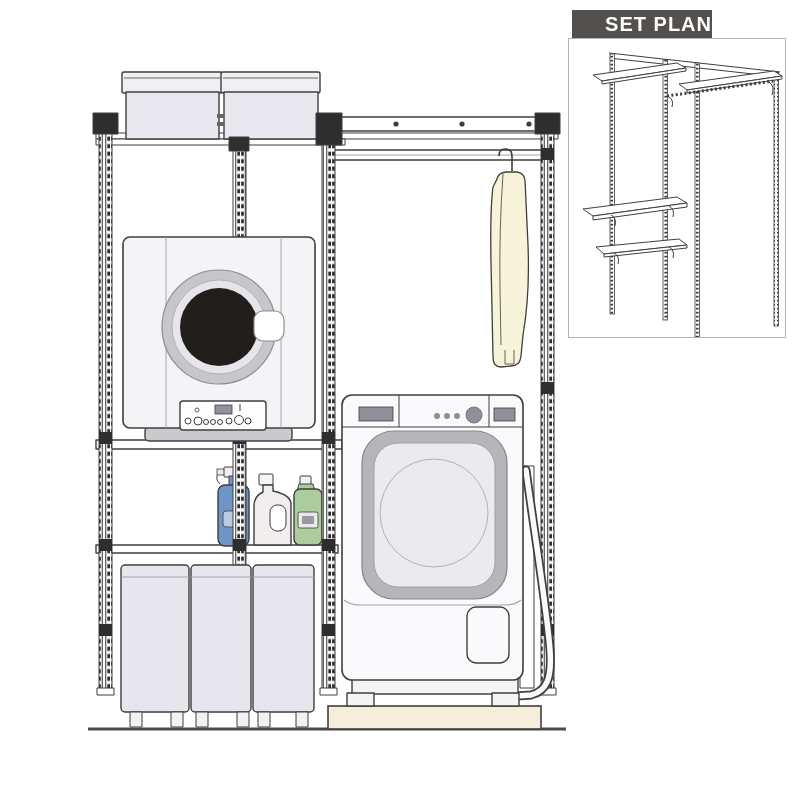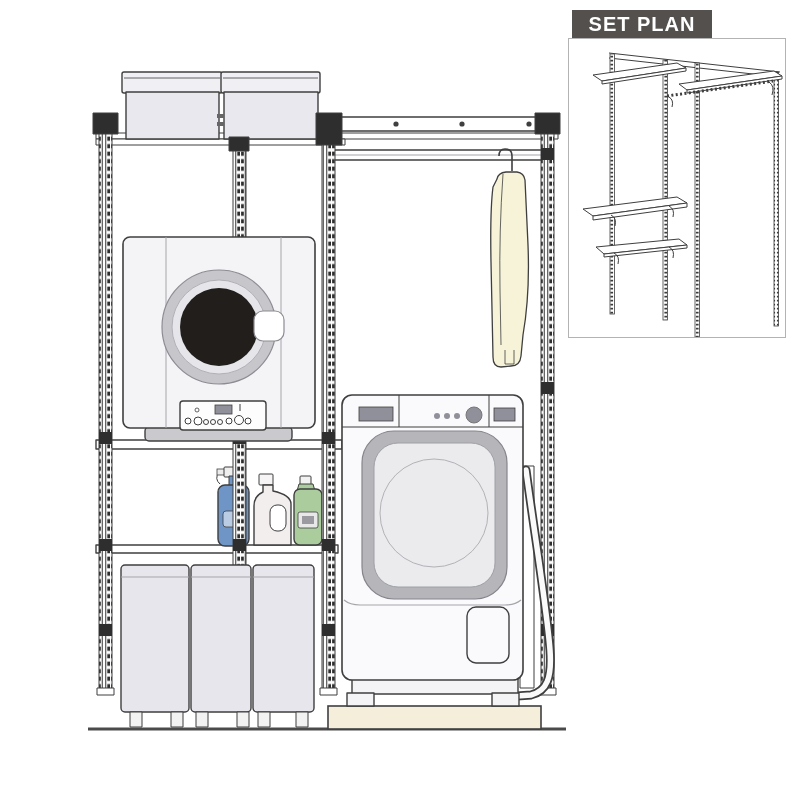--- a/index.html
+++ b/index.html
@@ -10,21 +10,21 @@
     --bottle_blue_label:#b9cce3; --bottle_white:#f2eeee; --bottle_green:#abcd9d;
     --cabinet_fill:#e6e6ec; --floor:#4a4a4a; --banner_bg:#53504d; --banner_text:#ffffff;
     --inset_border:#b3b3b3;
   }
   html,body{margin:0;padding:0;background:#fff;}
   .stage{position:relative;width:800px;height:800px;background:#fff;overflow:hidden;
          font-family:"Liberation Sans",sans-serif;}
   .main-svg{position:absolute;left:0;top:0;}
   .inset-banner{position:absolute;left:572px;top:10px;width:140px;height:28px;
     background:var(--banner_bg);color:var(--banner_text);display:flex;align-items:center;
-    justify-content:center;font-weight:700;font-size:20px;letter-spacing:1px;}
+    justify-content:flex-end;font-weight:700;font-size:20px;letter-spacing:1px;}
   .inset-box{position:absolute;left:568px;top:38px;width:216px;height:298px;
     border:1px solid var(--inset_border);background:#fff;}
   
   .s  {stroke:var(--outline);stroke-width:1.4;stroke-linejoin:round;}
   .s1 {stroke:var(--outline);stroke-width:1;stroke-linejoin:round;}
   .st {stroke:var(--outline);stroke-width:0.8;}
   .seam{stroke:#a5a5ab;stroke-width:1;}
   .fn {fill:none;}
   .fw {fill:#fff;}
   .floorline{stroke:var(--floor);stroke-width:3;}

